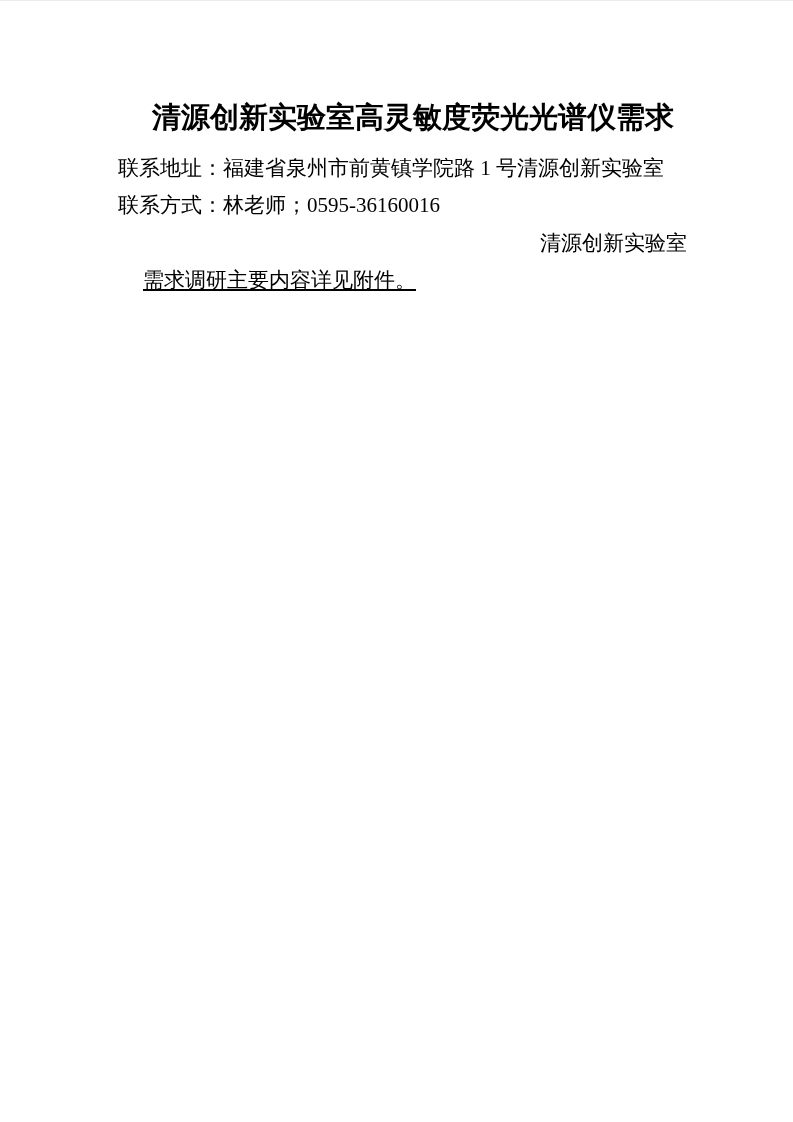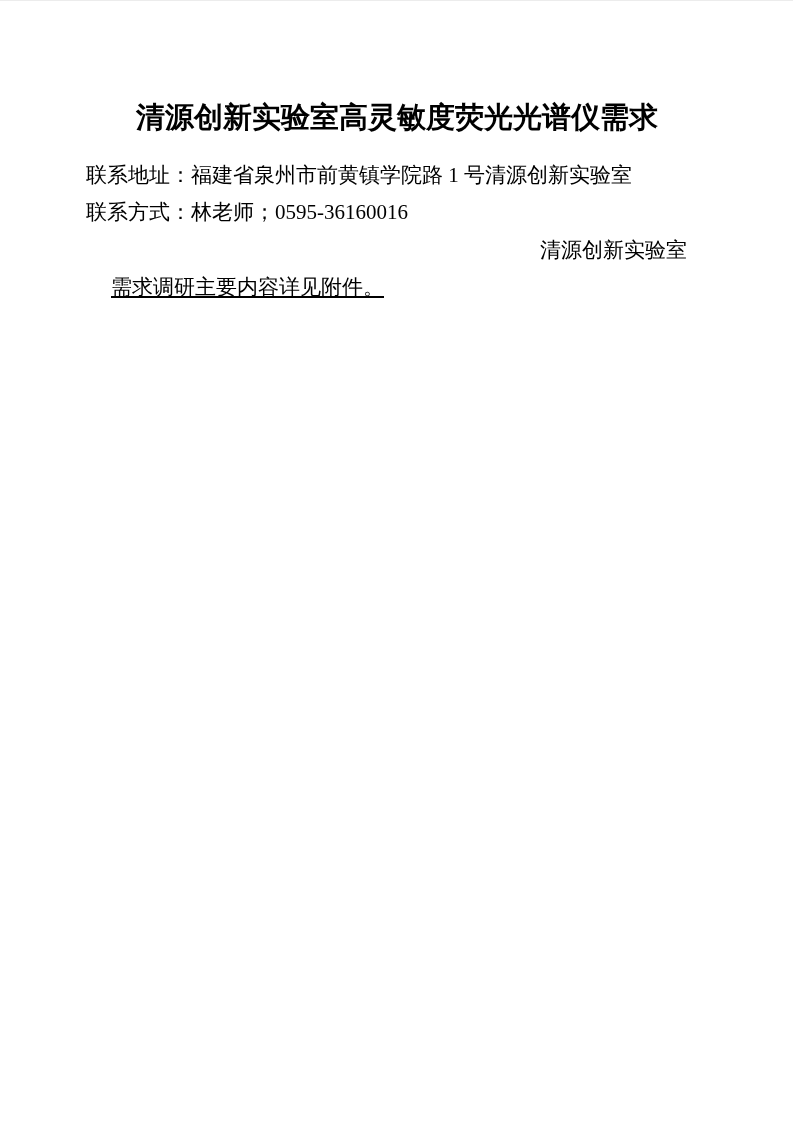--- a/index.html
+++ b/index.html
@@ -7,21 +7,21 @@
     padding: 0;
     background: #ffffff;
   }
   .page {
     position: relative;
     width: 793px;
     height: 1122px;
     box-sizing: border-box;
     background: #ffffff;
     border-top: 1px solid #ececec;
-    padding: 91px 85px 0 86px;
+    padding: 91px 85px 0 118px;
     font-family: "Liberation Serif", "DejaVu Serif", serif;
     color: #000000;
     overflow: hidden;
   }
   .doc-title {
     margin: 0;
     text-align: center;
     font-size: 29px;
     font-weight: bold;
     line-height: 50px;
@@ -33,21 +33,21 @@
   }
   .body-paragraph {
     margin: 8px 0 0 0;
     font-size: 21px;
     line-height: 37.4px;
     text-align: justify;
     text-indent: 2em;
     word-break: break-all;
   }
   .contact-block {
-    margin-top: 15px;
+    margin-top: 8px;
   }
   .contact-line {
     font-size: 21px;
     line-height: 37.4px;
     white-space: nowrap;
   }
   .signature-block {
     text-align: right;
     padding-right: 21px;
   }

